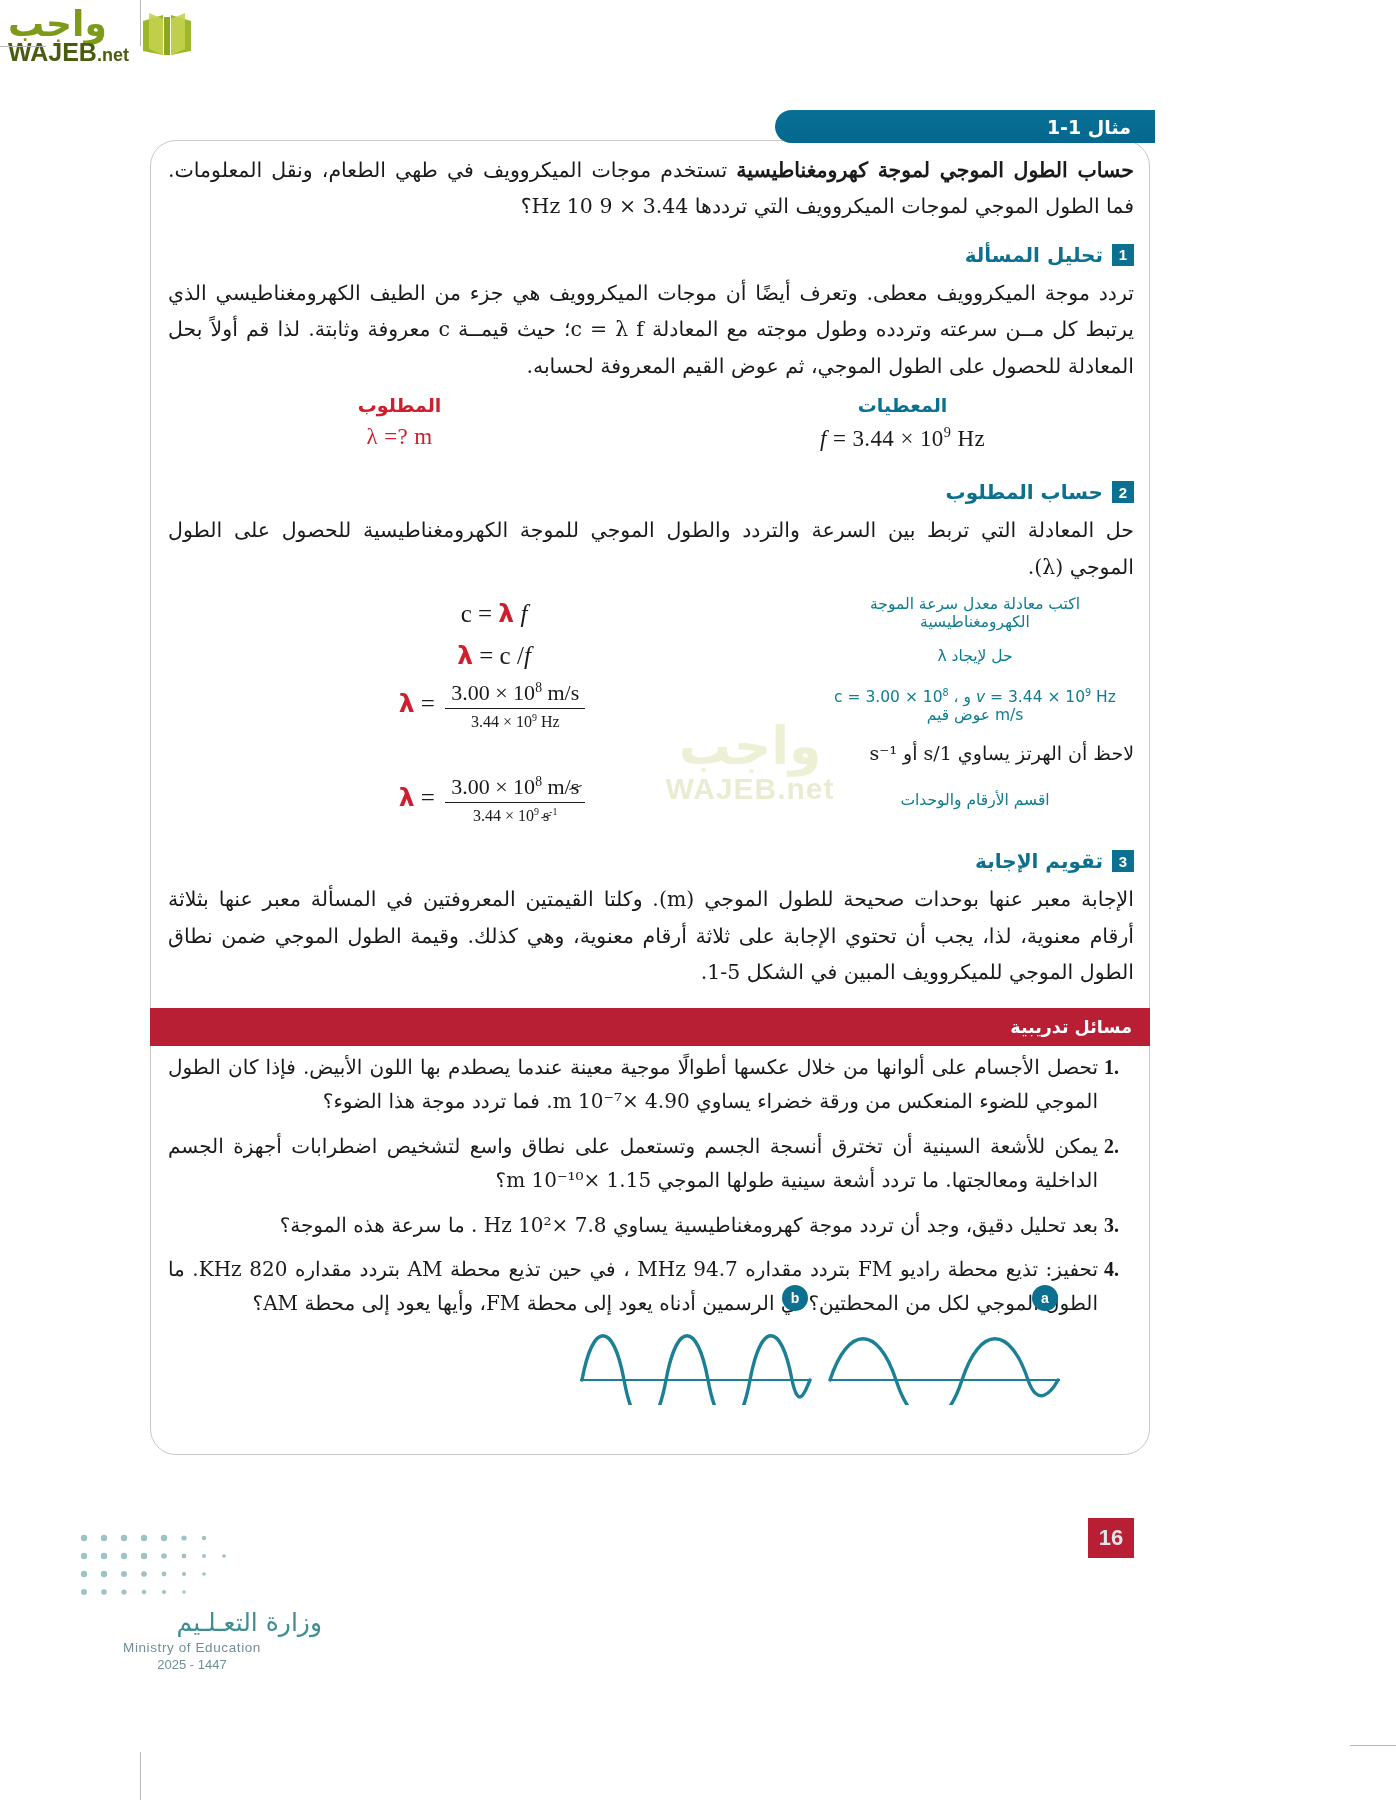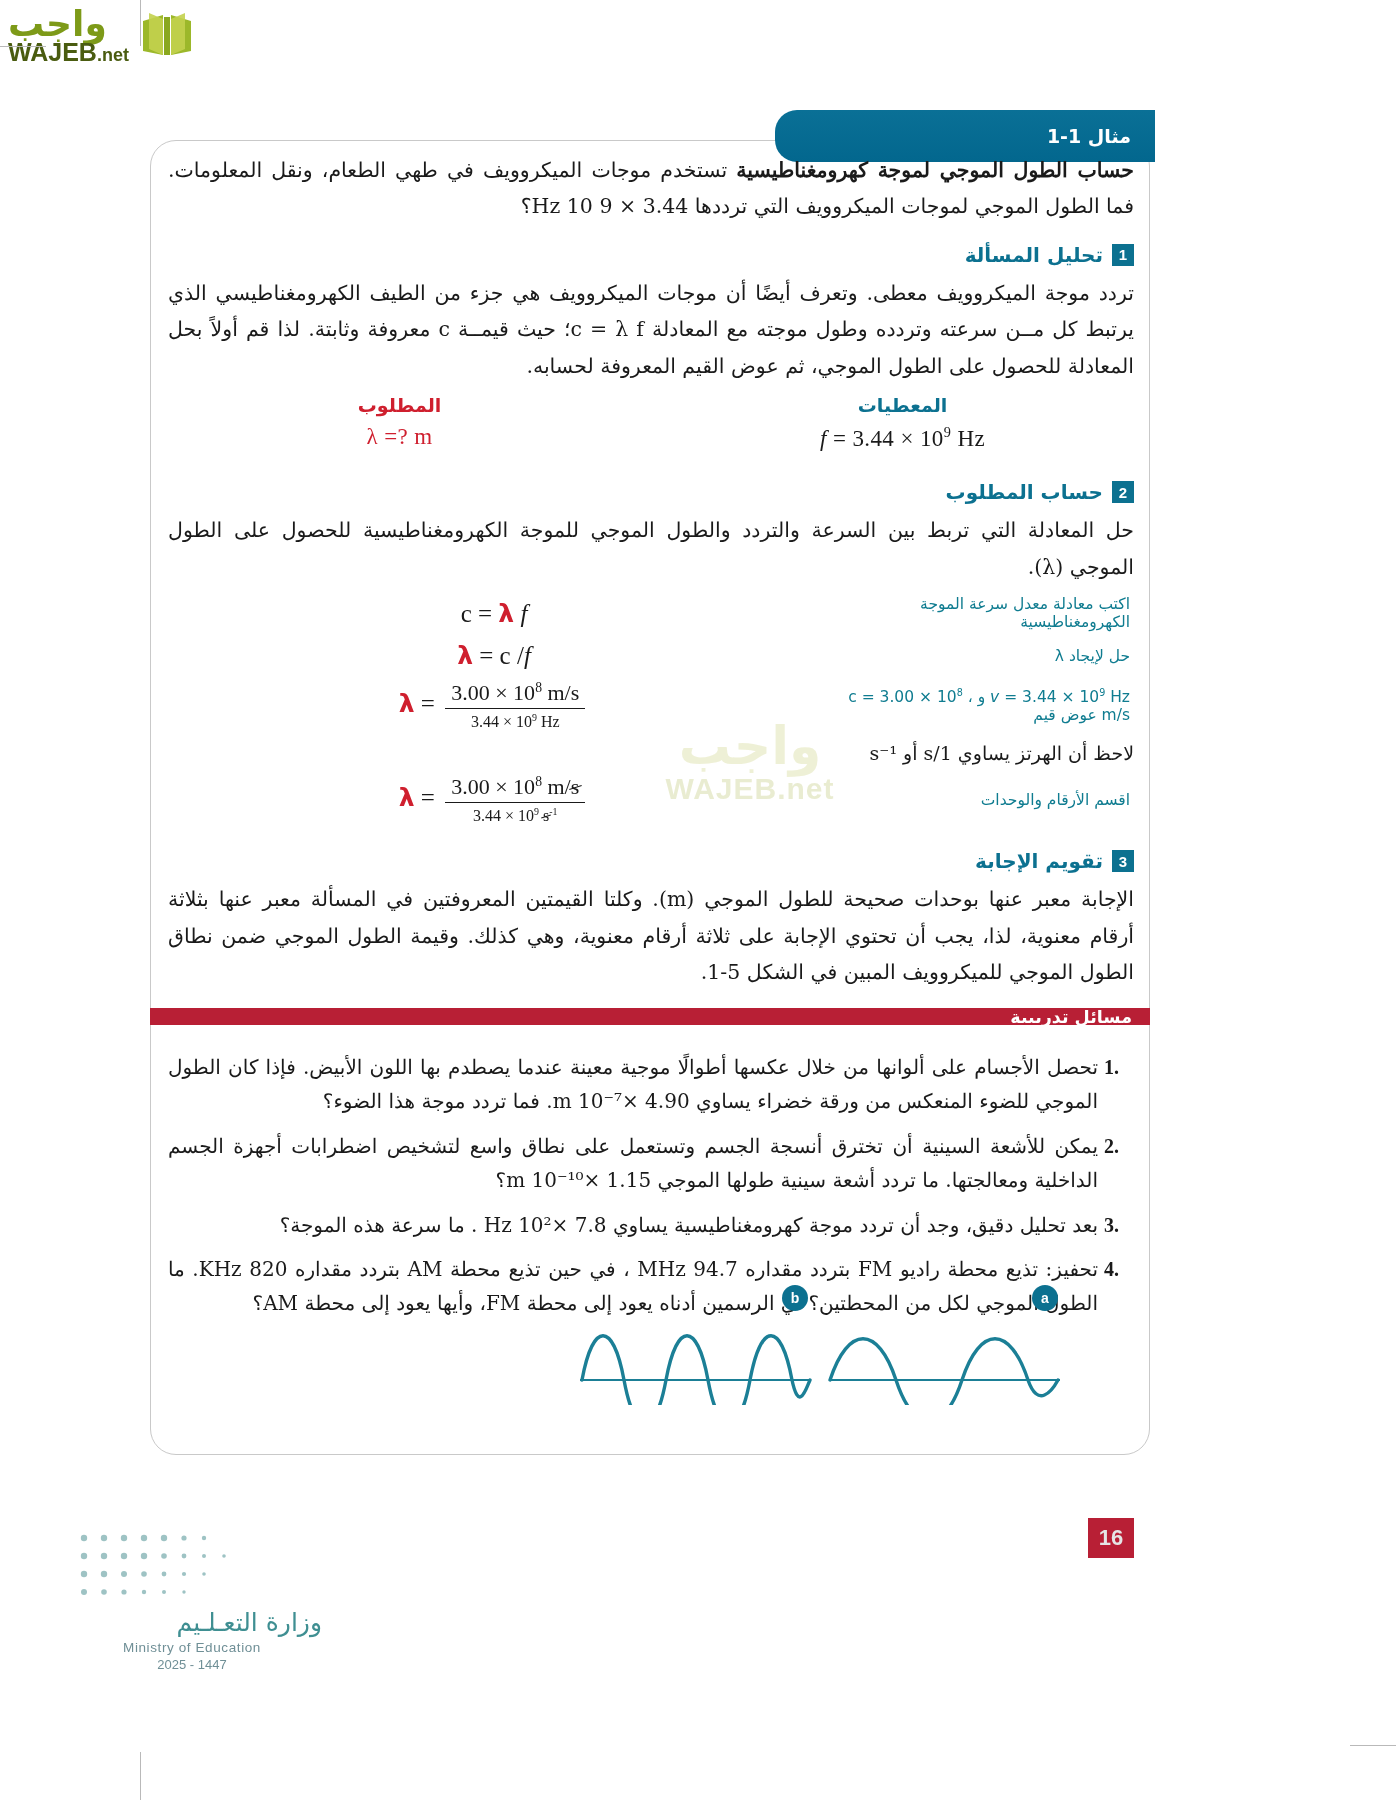--- a/index.html
+++ b/index.html
@@ -75,21 +75,21 @@
     background: #fff;
     box-sizing: border-box;
   }
 
   
   .ex-bar {
     position: absolute;
     left: 775px;
     top: 110px;
     width: 380px;
-    height: 52px;
+    height: 33px;
     background: linear-gradient(#0a7096, #03678e);
     border-top-left-radius: 22px;
     border-bottom-left-radius: 22px;
     display: flex;
     align-items: center;
     justify-content: flex-start;
     padding-right: 24px;
     box-sizing: border-box;
   }
   .ex-bar .lbl {
@@ -177,21 +177,21 @@
     display: flex;
     direction: rtl;
     align-items: center;
     margin: 10px 0;
   }
   .mrow .note {
     width: 310px;
     color: #0f7c90;
     font-family: "DejaVu Sans", sans-serif;
     font-size: 15.5px;
-    text-align: right;
+    text-align: center;
     direction: rtl;
     padding-right: 4px;
   }
   .mrow .math {
     flex: 1;
     text-align: center;
     direction: ltr;
     font-family: "Liberation Serif", serif;
     font-size: 25px;
     color: #1a1a1a;
@@ -245,21 +245,21 @@
     color: #1a1a1a;
     margin: 10px 0 2px 0;
   }
 
   
   .prac-bar {
     position: absolute;
     left: 150px;
     top: 1008px;
     width: 1000px;
-    height: 17px;
+    height: 38px;
     background: #b81f35;
     display: flex;
     align-items: center;
     justify-content: flex-start;
     padding-right: 18px;
     box-sizing: border-box;
   }
   .prac-bar .lbl {
     color: #fff;
     font-family: "DejaVu Sans", sans-serif;

